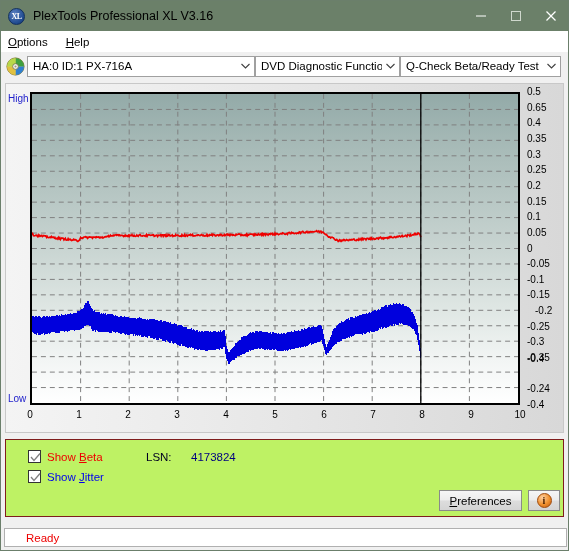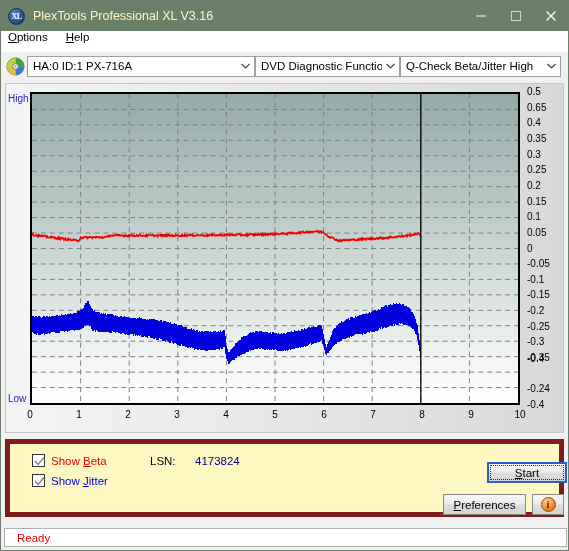--- a/index.html
+++ b/index.html
@@ -31,35 +31,35 @@
     background: radial-gradient(circle at 35% 30%, #5a7fc0 0%, #1f4a8f 70%, #143062 100%);
     border: 1px solid #12305f;
     display: flex; align-items: center; justify-content: center;
     color: #fff; font-size: 8px; font-weight: bold;
     font-family: "Liberation Serif", serif;
     letter-spacing: -0.5px;
     flex: 0 0 auto;
   }
   .title-text {
     margin-left: 8px;
-    font-size: 12.5px; color: #fef9c3;
+    font-size: 12.5px; color: #000000;
     white-space: nowrap;
   }
   .win-btns { position: absolute; right: 0; top: 0; height: 30px; display: flex; }
   .win-btn {
     width: 35px; height: 30px;
     display: flex; align-items: center; justify-content: center;
     color: #ffffff; font-size: 13px; line-height: 1;
   }
   .win-btn.close { font-size: 14px; }
   .win-btn svg { display: block; }
   
   .menubar {
     height: 21px; min-height: 21px; background: #ffffff;
-    display: flex; padding-left: 6px;
+    display: flex; align-items: center; padding-left: 6px;
   }
   .menu-item {
     font-size: 11.5px; color: #000; padding: 0 9px 0 1px;
     margin-right: 8px; white-space: nowrap;
   }
   .menu-item u { text-decoration: underline; }
   
   .toolbar {
     height: 28px; min-height: 28px; background: #f0f0f0;
     display: flex; align-items: center; padding: 0 4px;
@@ -124,22 +124,22 @@
   }
   .xtick {
     position: absolute; top: 0;
     font-size: 10px; color: #000; line-height: 12px;
     transform: translateX(-50%);
   }
   
   .controls {
     flex: 0 0 auto; height: 78px;
     margin: 6px 4px 0 4px;
-    border: 5px solid #7f1d1d;
-    background: #fef9c3;
+    border: 1px solid #7f1d1d;
+    background: #bef264;
     position: relative;
   }
   .chk-row { position: absolute; display: flex; align-items: center; gap: 6px; }
   .chk-beta  { left: 22px; top: 10px; }
   .chk-jitter{ left: 22px; top: 30px; }
   .checkbox {
     width: 13px; height: 13px; background: #fff;
     border: 1px solid #333; position: relative; flex: 0 0 auto;
   }
   .checkbox svg { position: absolute; left: 1px; top: 1px; }
@@ -185,21 +185,21 @@
     color: #4a2000; font-size: 10px; font-weight: bold;
     font-family: "Liberation Serif", serif;
     display: flex; align-items: center; justify-content: center;
     line-height: 1;
   }
   
   .statusbar {
     position: absolute; left: 3px; bottom: 3px;
     width: 563px; height: 19px;
     background: #ffffff; border: 1px solid #b0b0b0;
-    display: flex; align-items: center; padding-left: 12px;
+    display: flex; align-items: center; padding-left: 21px;
   }
   .status-text { font-size: 11.5px; color: #ee0000; }
 </style>
 </head>
 <body>
 
 <div class="window">
 
   <div class="titlebar">
     <div class="app-icon">XL</div>
@@ -249,21 +249,21 @@
     </div>
     <div class="combo combo-func">
       <span class="cb-label">DVD Diagnostic Functions</span>
       <span class="arrow">
         <svg width="9" height="6" viewBox="0 0 9 6">
             <path d="M0.5 1 L4.5 5 L8.5 1" fill="none" stroke="#404040" stroke-width="1.1"></path>
           </svg>
       </span>
     </div>
     <div class="combo combo-test">
-      <span class="cb-label">Q-Check Beta/Jitter High</span>
+      <span class="cb-label">Q-Check Beta/Ready Test</span>
       <span class="arrow">
         <svg width="9" height="6" viewBox="0 0 9 6">
             <path d="M0.5 1 L4.5 5 L8.5 1" fill="none" stroke="#404040" stroke-width="1.1"></path>
           </svg>
       </span>
     </div>
   </div>
 
   <div class="chart-panel">
     <div class="lbl-high">High</div>
@@ -1077,21 +1077,21 @@
         <div class="ytick" style="top: 62.6px;">0.3</div>
         <div class="ytick" style="top: 78.25px;">0.25</div>
         <div class="ytick" style="top: 93.9px;">0.2</div>
         <div class="ytick" style="top: 109.55px;">0.15</div>
         <div class="ytick" style="top: 125.2px;">0.1</div>
         <div class="ytick" style="top: 140.85px;">0.05</div>
         <div class="ytick" style="top: 156.5px;">0</div>
         <div class="ytick" style="top: 172.15px;">-0.05</div>
         <div class="ytick" style="top: 187.8px;">-0.1</div>
         <div class="ytick" style="top: 203.45px;">-0.15</div>
-        <div class="ytick" style="top: 219.1px;">-0.2</div>
+        <div class="ytick" style="top: 219.1px; margin-left: 8px;">-0.2</div>
         <div class="ytick" style="top: 234.75px;">-0.25</div>
         <div class="ytick" style="top: 250.4px;">-0.3</div>
         <div class="ytick" style="top: 266.05px;">-0.35</div>
         <div class="ytick" style="top: 267px;">-0.4</div>
         <div class="ytick" style="top: 297.35px;">-0.24</div>
         <div class="ytick" style="top: 313px;">-0.4</div>
       </div>
     <div class="xtick-labels">
         <div class="xtick" style="left: 0px;">0</div>
         <div class="xtick" style="left: 49px;">1</div>
@@ -1123,25 +1123,20 @@
         <svg width="11" height="11" viewBox="0 0 11 11">
           <path d="M1 5 L4 8.5 L10 1.5" fill="none" stroke="#808080" stroke-width="1.3"></path>
         </svg>
       </div>
       <div class="chk-label blue">Show <u>J</u>itter</div>
     </div>
 
     <div class="lsn-label">LSN:</div>
     <div class="lsn-value">4173824</div>
 
-    <div class="btn btn-start">
-      <div class="inner">
-          <span><u>S</u>tart</span>
-        </div>
-    </div>
 
     <div class="btn btn-prefs">
       <span><u>P</u>references</span>
     </div>
 
     <div class="btn btn-info">
       <span class="info-glyph">i</span>
     </div>
   </div>
 

